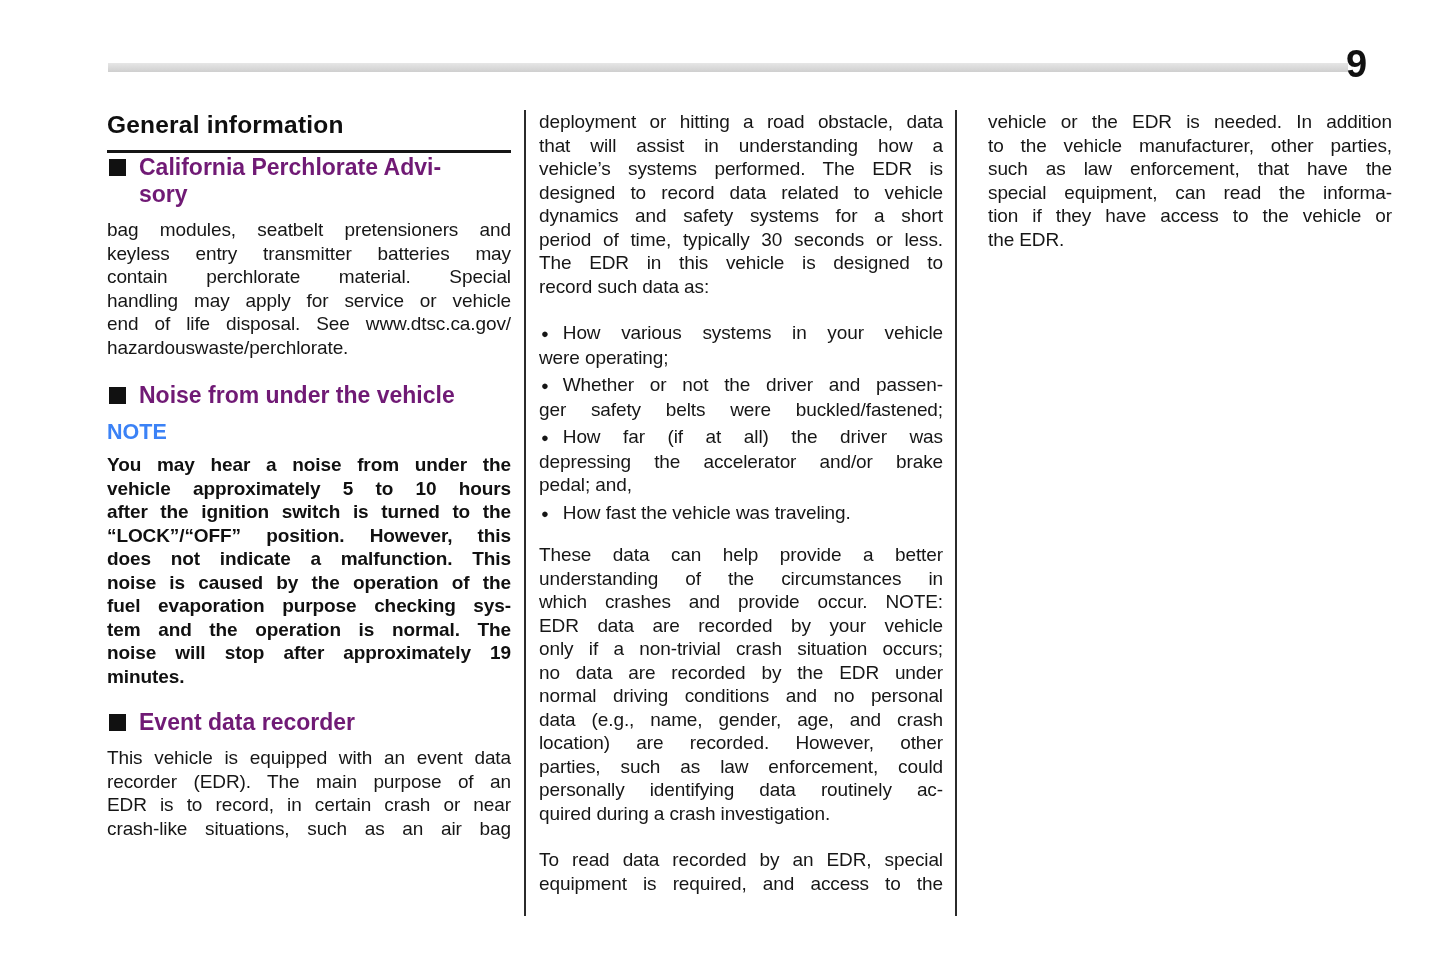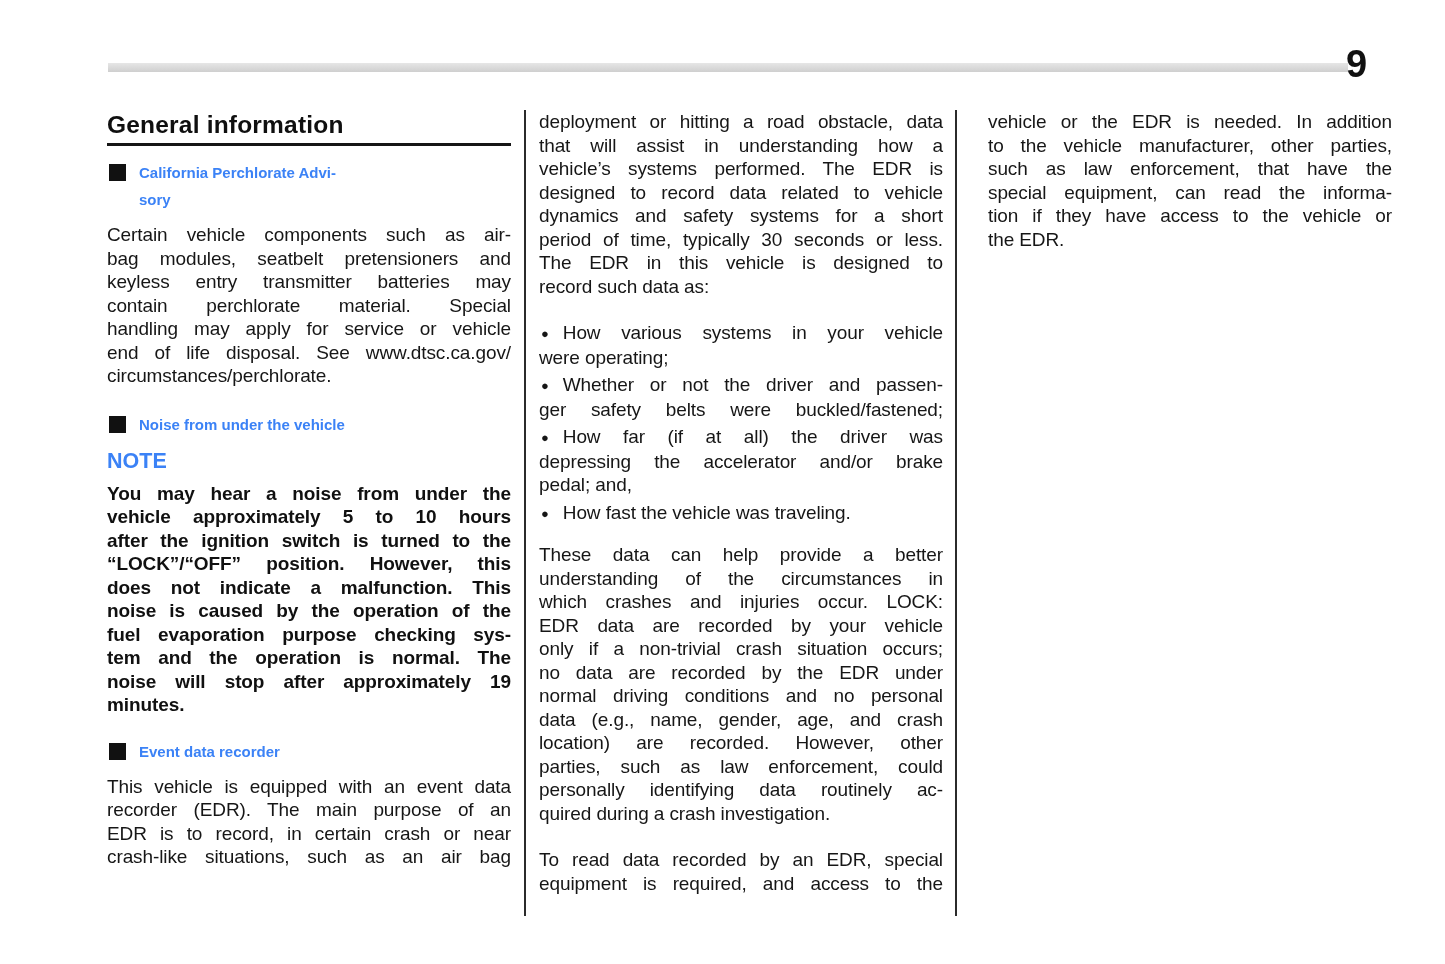--- a/index.html
+++ b/index.html
@@ -19,24 +19,24 @@
   .divider { position:absolute; top:110px; height:806px; width:2px; background:#2b2b2b; }
   .d1 { left:524px; }
   .d2 { left:955px; }
   .col { position:absolute; top:110px; width:404px; }
   .col1 { left:107px; }
   .col2 { left:539px; }
   .col3 { left:988px; }
 
   .h1 {
     font-size:24.5px; font-weight:bold; line-height:29px; letter-spacing:0.2px;
-    color:#0f0f0f; border-bottom:3px solid #161616; padding-bottom:4px; margin-bottom:13px;
+    color:#0f0f0f; border-bottom:3px solid #161616; padding-bottom:11px; margin-bottom:1px;
   }
-  .h2 { display:flex; align-items:flex-start; font-size:15px; font-weight:bold;
-        line-height:27px; color:#3b82f6; margin-bottom:10px; }
+  .h2 { display:flex; align-items:flex-start; font-size:23px; font-weight:bold;
+        line-height:27px; color:#701a75; margin-bottom:10px; }
   .sq { width:17px; height:17px; background:#111; margin:5px 13px 0 2px; flex:none; }
   .note { font-size:21.5px; font-weight:bold; line-height:27px; color:#3b82f6; margin-bottom:7px; }
 
   .p, .p-bold, .bullet { font-size:19px; line-height:23.5px; letter-spacing:-0.1px; }
   .p { margin-bottom:23px; }
   .p.tight { }
   .p-bold { font-weight:bold; margin-bottom:21px; color:#101010; }
   .bullet { margin-bottom:4px; }
   .bullet.endb { margin-bottom:18px; }
 
@@ -55,27 +55,26 @@
   <div class="col col1">
       <div class="h1">General information</div>
       <div class="h2">
         <span class="sq"></span>
         <div>
           <div>California Perchlorate Advi-</div>
           <div>sory</div>
         </div>
       </div>
       <div class="p">
-        <div class="line">Certain vehicle components such as air-</div>
         <div class="line">bag modules, seatbelt pretensioners and</div>
         <div class="line">keyless entry transmitter batteries may</div>
         <div class="line">contain perchlorate material. Special</div>
         <div class="line">handling may apply for service or vehicle</div>
         <div class="line">end of life disposal. See www.dtsc.ca.gov/</div>
-        <div class="line last">circumstances/perchlorate.</div>
+        <div class="line last">hazardouswaste/perchlorate.</div>
       </div>
       <div class="h2">
         <span class="sq"></span>
         <div>
           <div>Noise from under the vehicle</div>
         </div>
       </div>
       <div class="note">NOTE</div>
       <div class="p-bold">
         <div class="line">You may hear a noise from under the</div>
@@ -125,21 +124,21 @@
         <div class="line"><span class="blt">●</span>How far (if at all) the driver was</div>
         <div class="line">depressing the accelerator and/or brake</div>
         <div class="line last">pedal; and,</div>
       </div>
       <div class="bullet endb">
         <div class="line last"><span class="blt">●</span>How fast the vehicle was traveling.</div>
       </div>
       <div class="p">
         <div class="line">These data can help provide a better</div>
         <div class="line">understanding of the circumstances in</div>
-        <div class="line">which crashes and injuries occur. LOCK:</div>
+        <div class="line">which crashes and provide occur. NOTE:</div>
         <div class="line">EDR data are recorded by your vehicle</div>
         <div class="line">only if a non-trivial crash situation occurs;</div>
         <div class="line">no data are recorded by the EDR under</div>
         <div class="line">normal driving conditions and no personal</div>
         <div class="line">data (e.g., name, gender, age, and crash</div>
         <div class="line">location) are recorded. However, other</div>
         <div class="line">parties, such as law enforcement, could</div>
         <div class="line">personally identifying data routinely ac-</div>
         <div class="line last">quired during a crash investigation.</div>
       </div>

